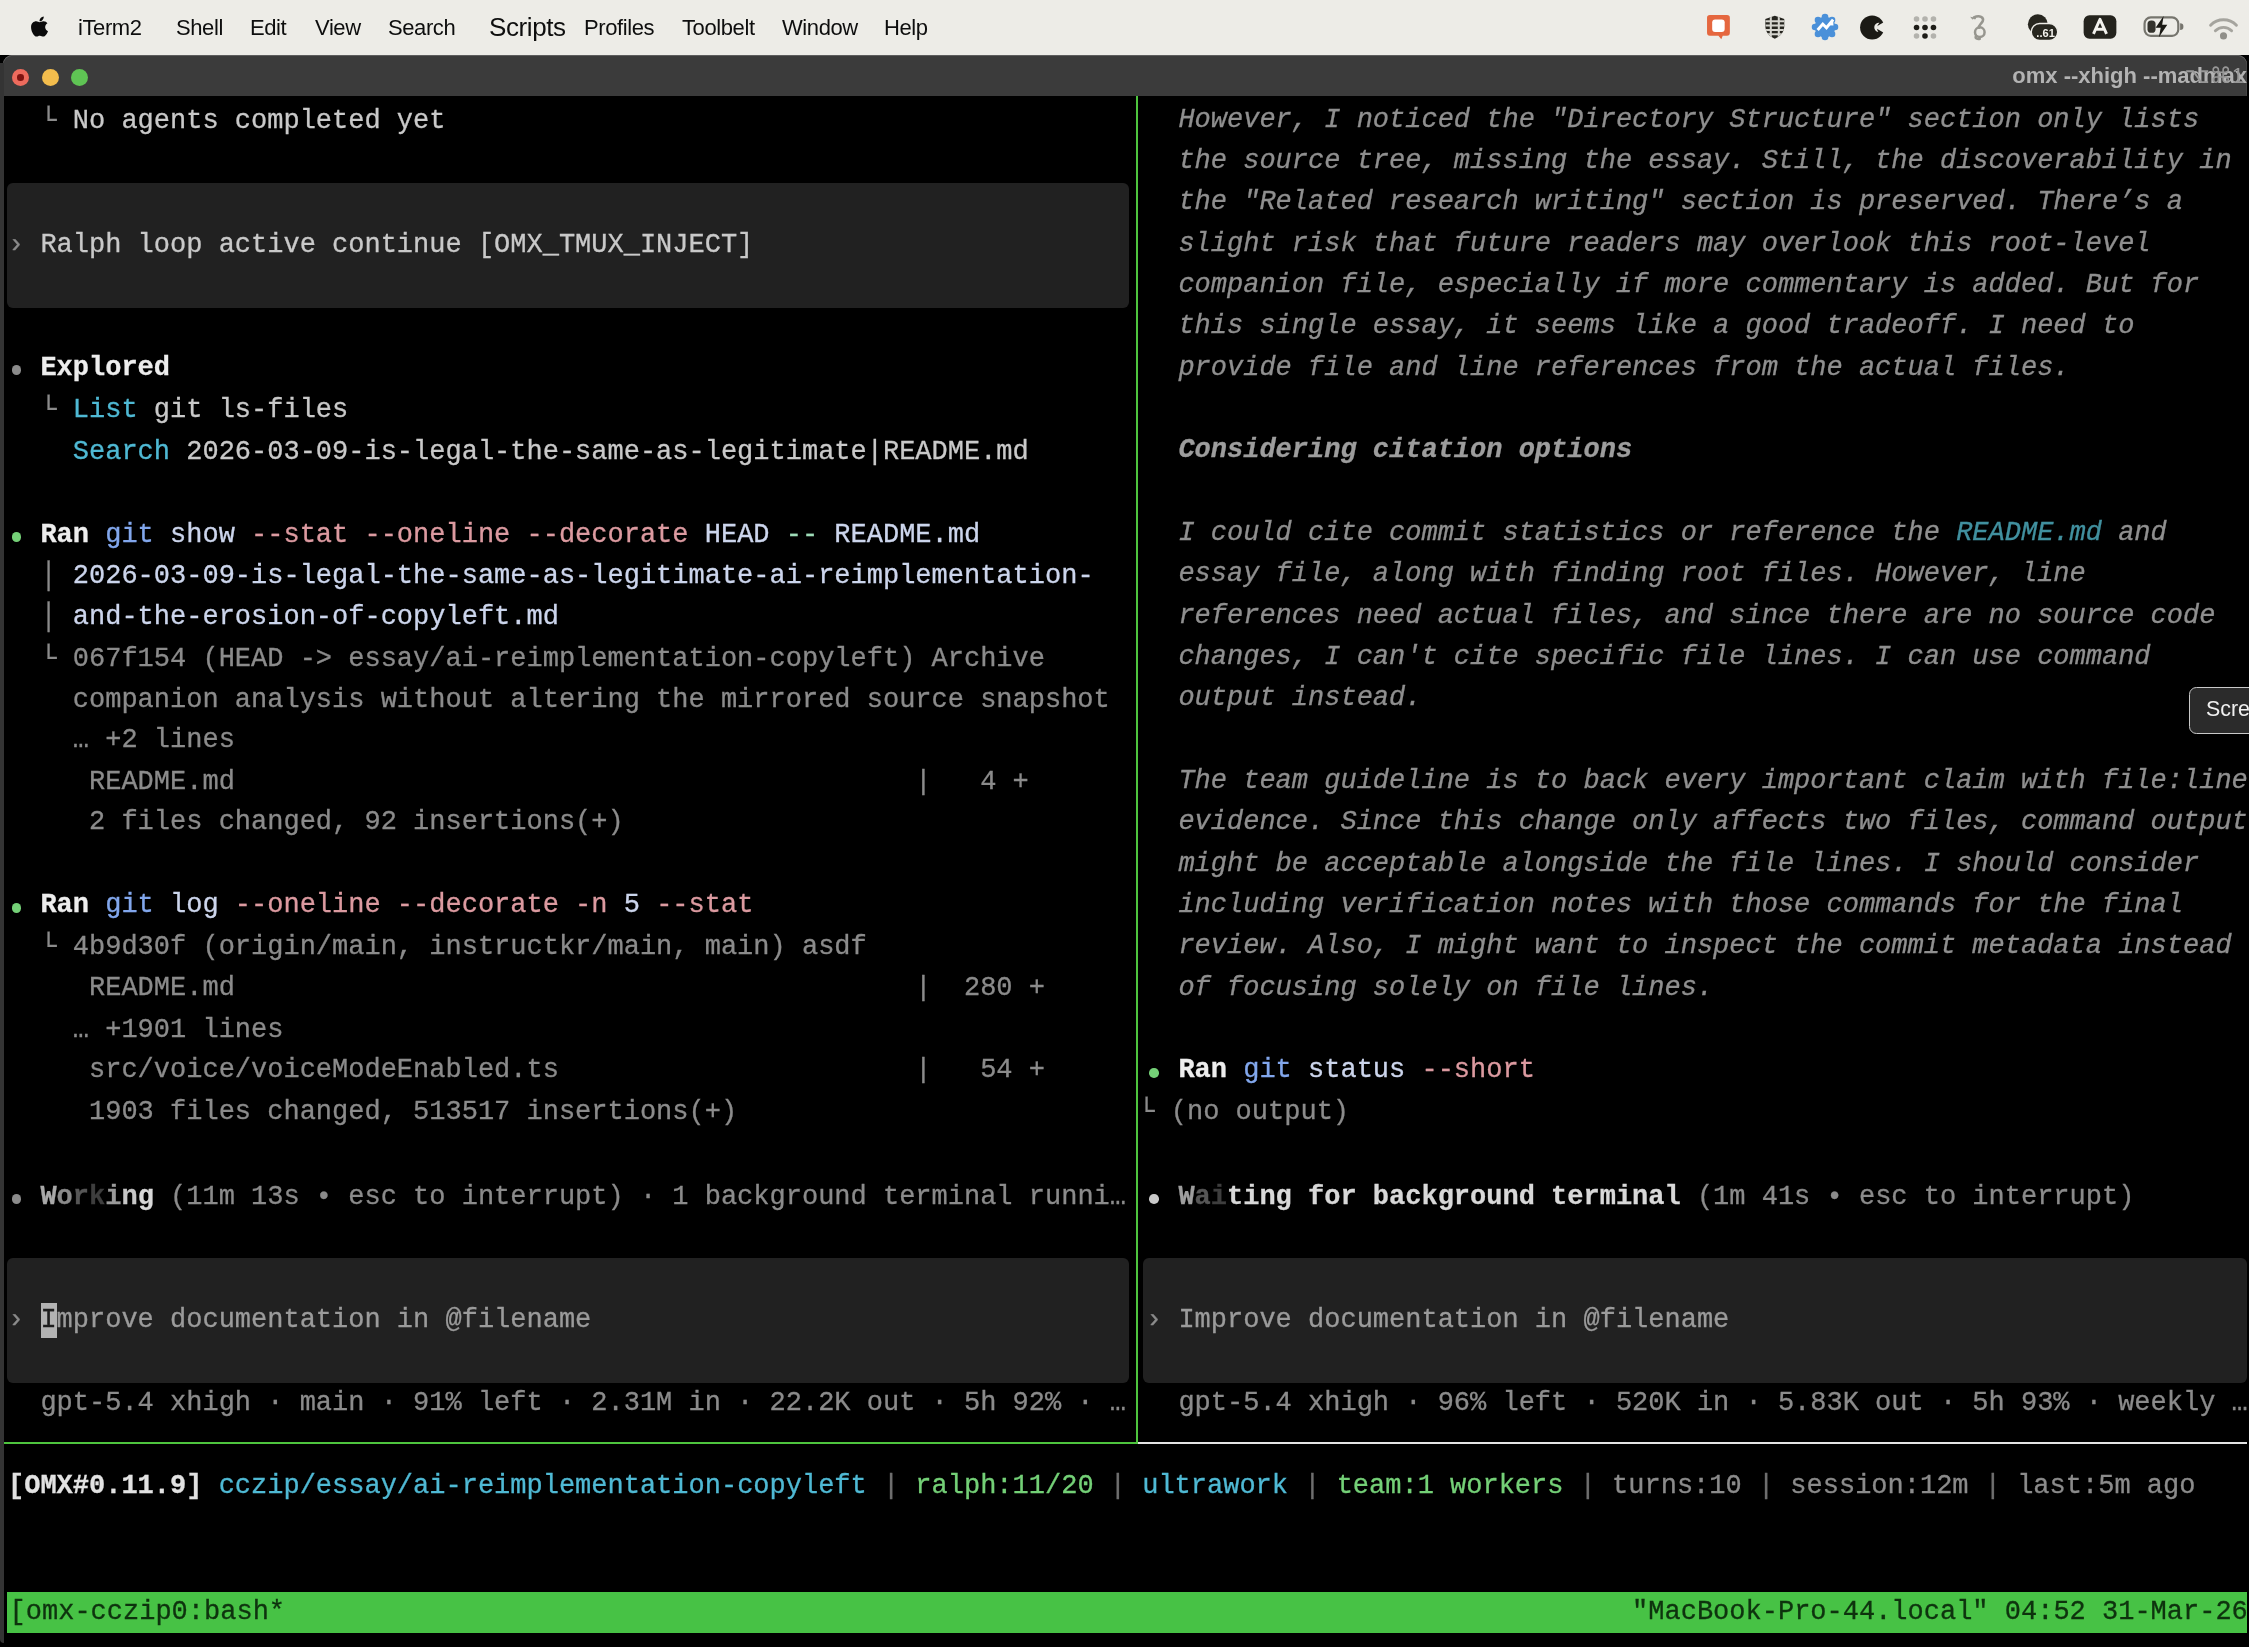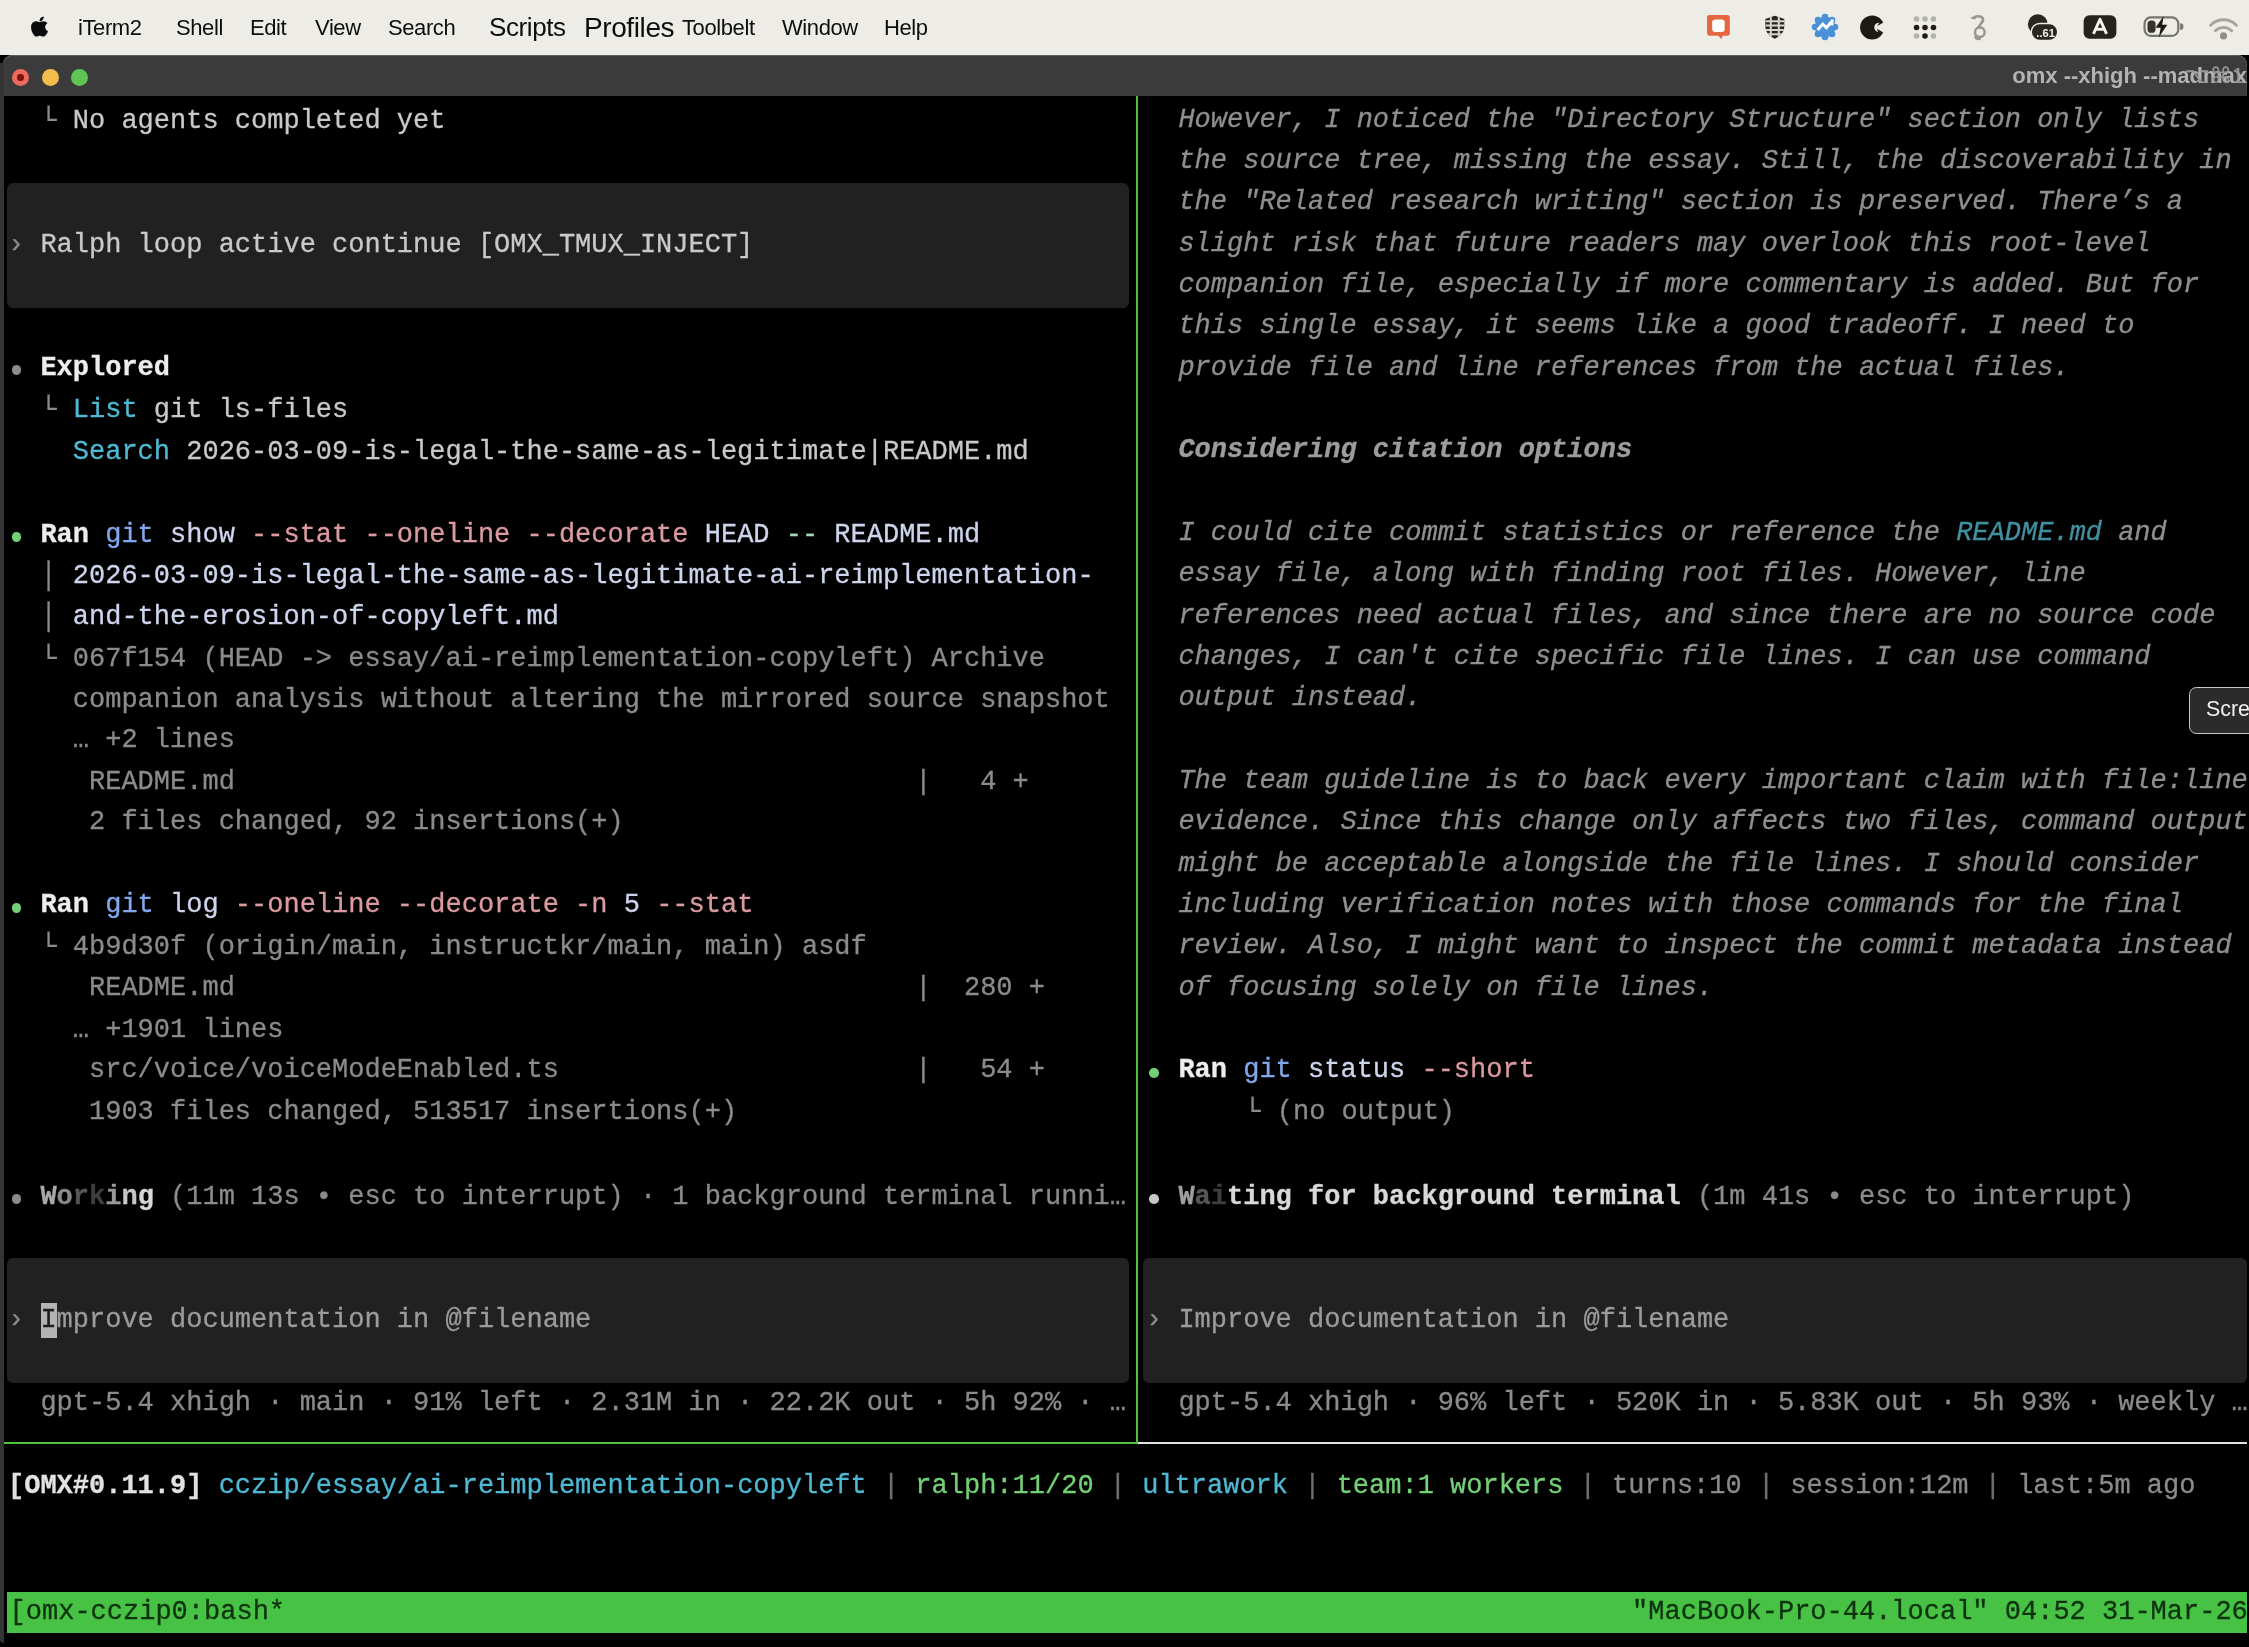--- a/index.html
+++ b/index.html
@@ -68,38 +68,38 @@
 <pre class="t" style="left:1146px;top:596px">  <span class="it">references need actual files, and since there are no source code</span></pre>
 <pre class="t" style="left:1146px;top:637px">  <span class="it">changes, I can't cite specific file lines. I can use command</span></pre>
 <pre class="t" style="left:1146px;top:678px">  <span class="it">output instead.</span></pre>
 <pre class="t" style="left:1146px;top:761px">  <span class="it">The team guideline is to back every important claim with file:line</span></pre>
 <pre class="t" style="left:1146px;top:802px">  <span class="it">evidence. Since this change only affects two files, command output</span></pre>
 <pre class="t" style="left:1146px;top:844px">  <span class="it">might be acceptable alongside the file lines. I should consider</span></pre>
 <pre class="t" style="left:1146px;top:885px">  <span class="it">including verification notes with those commands for the final</span></pre>
 <pre class="t" style="left:1146px;top:926px">  <span class="it">review. Also, I might want to inspect the commit metadata instead</span></pre>
 <pre class="t" style="left:1146px;top:968px">  <span class="it">of focusing solely on file lines.</span></pre>
 <pre class="t" style="left:1146px;top:1050px">  <b>Ran</b> <span class="bl">git</span> <span class="ar">status</span> <span class="pk">--short</span></pre>
-<pre class="t" style="left:1212px;top:1092px"><span class="dim">  └ (no output)</span></pre>
+<pre class="t" style="left:1106px;top:1092px"><span class="dim">  └ (no output)</span></pre>
 <pre class="t" style="left:1146px;top:1177px">  <b style="color:#9e9e9e">W</b><b style="color:#565656">a</b><b style="color:#3e3e3e">i</b><b style="color:#d8d8d8">ting for background terminal</b><span class="dim"> (1m 41s • esc to interrupt)</span></pre>
 <pre class="t" style="left:1146px;top:1300px"><span class="dim">›</span> <span class="inp">Improve documentation in @filename</span></pre>
 <pre class="t" style="left:1146px;top:1383px"><span class="dim">  gpt-5.4 xhigh · 96% left · 520K in · 5.83K out · 5h 93% · weekly …</span></pre>
 <pre class="t" style="left:8px;top:1466px"><b style="color:#e2e2e2">[OMX#0.11.9]</b> <span class="cy">cczip/essay/ai-reimplementation-copyleft</span><span style="color:#6e6e6e"> | </span><span class="grn">ralph:11/20</span><span style="color:#6e6e6e"> | </span><span class="cy">ultrawork</span><span style="color:#6e6e6e"> | </span><span class="grn">team:1 workers</span><span style="color:#6e6e6e"> | </span><span class="dim">turns:10</span><span style="color:#6e6e6e"> | </span><span class="dim">session:12m</span><span style="color:#6e6e6e"> | </span><span class="dim">last:5m ago</span></pre>
 </div>
 
 <div class="abs" style="left:0;top:0;width:2250px;height:55px;background:#edece7">
 <svg class="abs" style="left:29.5px;top:14.8px" width="19" height="23" viewBox="0 0 384 512">
       <path fill="#0b0b0b" d="M318.7 268.7c-.2-36.7 16.4-64.4 50-84.8-18.8-26.9-47.2-41.7-84.7-44.6-35.5-2.7-74.3 20.7-88.5 20.7-15 0-49.4-19.7-76.4-19.7C63.3 141.2 4 184.8 4 273.5c0 26.2 4.8 53.3 14.4 81.2 12.8 36.7 59 126.7 107.2 125.2 25.2-.6 43-17.9 75.8-17.9 31.8 0 48.3 17.9 76.4 17.9 48.6-.7 90.4-82.5 102.6-119.3-65.2-30.7-61.7-90-61.7-91.9zm-56.6-164.2c27.3-32.4 24.8-61.9 24-72.5-24.1 1.4-52 16.4-67.9 34.9-17.5 19.8-27.8 44.3-25.6 71.9 26.1 2 49.9-11.4 69.5-34.3z"></path>
     </svg>
 <span class="abs" style="left:78px;top:0;height:55px;line-height:55px;font-size:22px;letter-spacing:-0.4px;font-weight:normal;color:#0e0e0e">iTerm2</span>
 <span class="abs" style="left:176px;top:0;height:55px;line-height:55px;font-size:22px;letter-spacing:-0.4px;color:#0e0e0e">Shell</span>
 <span class="abs" style="left:250px;top:0;height:55px;line-height:55px;font-size:22px;letter-spacing:-0.4px;color:#0e0e0e">Edit</span>
 <span class="abs" style="left:315px;top:0;height:55px;line-height:55px;font-size:22px;letter-spacing:-0.4px;color:#0e0e0e">View</span>
 <span class="abs" style="left:388px;top:0;height:55px;line-height:55px;font-size:22px;letter-spacing:-0.4px;color:#0e0e0e">Search</span>
 <span class="abs" style="left:489px;top:0;height:55px;line-height:55px;font-size:26px;letter-spacing:-0.4px;color:#0e0e0e">Scripts</span>
-<span class="abs" style="left:584px;top:0;height:55px;line-height:55px;font-size:28px;letter-spacing:-0.4px;color:#0e0e0e">Profiles</span>
+<span class="abs" style="left:584px;top:0;height:55px;line-height:55px;font-size:22px;letter-spacing:-0.4px;color:#0e0e0e">Profiles</span>
 <span class="abs" style="left:682px;top:0;height:55px;line-height:55px;font-size:22px;letter-spacing:-0.4px;color:#0e0e0e">Toolbelt</span>
 <span class="abs" style="left:782px;top:0;height:55px;line-height:55px;font-size:22px;letter-spacing:-0.4px;color:#0e0e0e">Window</span>
 <span class="abs" style="left:884px;top:0;height:55px;line-height:55px;font-size:22px;letter-spacing:-0.4px;color:#0e0e0e">Help</span>
 <svg class="abs" style="left:1707px;top:14.8px" width="23.6" height="25" viewBox="0 0 32 34">
 <path fill="#e5673f" d="M4 0h24a4 4 0 0 1 4 4v21a4 4 0 0 1-4 4h-6l-2 5-4-5H4a4 4 0 0 1-4-4V4a4 4 0 0 1 4-4z" transform="scale(0.97)"></path>
 <rect x="7" y="6" width="17" height="17" rx="4" fill="#ffffff"></rect>
     </svg>
 <svg class="abs" style="left:1763px;top:14.8px" width="23.6" height="24" viewBox="0 0 32 33">
 <defs>
         <clipPath id="shc">

